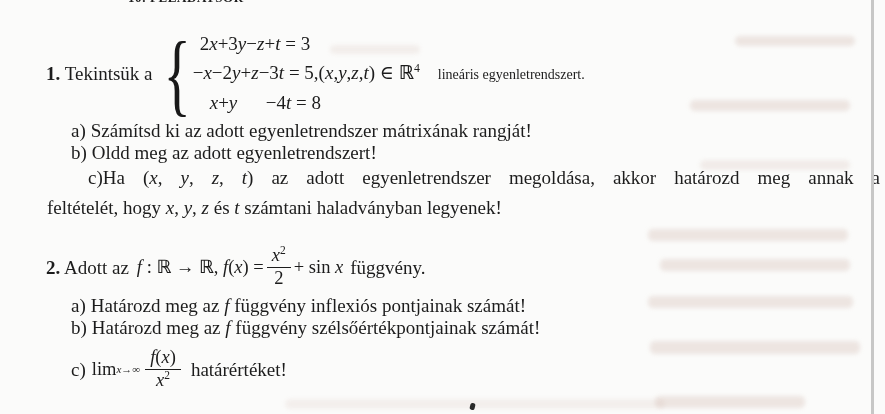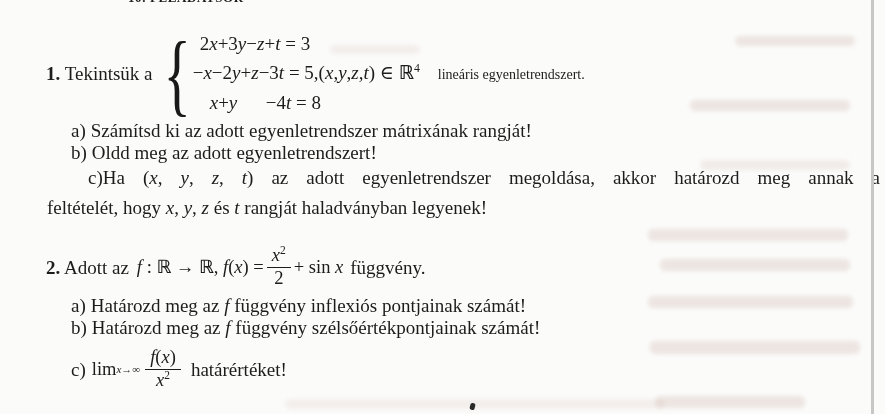--- a/index.html
+++ b/index.html
@@ -82,21 +82,21 @@
 
   <div class="abs txt item" style="left:71px; top:142px;">
     <span class="lbl">b)</span><span>Oldd meg az adott egyenletrendszert!</span>
   </div>
   <div class="abs txt item" style="left:71px; top:120px;">
     <span class="lbl">a)</span><span>Számítsd ki az adott egyenletrendszer mátrixának rangját!</span>
   </div>
   <div class="abs txt justify-line" style="left:62px; top:167px;margin-left:26px;">
     <span class="lbl">c)</span><span><span class="m-r">Ha (</span><span class="m-i">x</span><span class="m-r">, </span><span class="m-i">y</span><span class="m-r">, </span><span class="m-i">z</span><span class="m-r">, </span><span class="m-i">t</span><span class="m-r">) az adott egyenletrendszer megoldása, akkor határozd meg annak a</span></span>
   </div>
-  <div class="abs txt" style="left:47px; top:197px;"><span class="m-r">feltételét, hogy </span><span class="m-i">x</span><span class="m-r">, </span><span class="m-i">y</span><span class="m-r">, </span><span class="m-i">z</span><span class="m-r"> és </span><span class="m-i">t</span><span class="m-r"> rangját haladványban legyenek!</span></div>
+  <div class="abs txt" style="left:47px; top:197px;"><span class="m-r">feltételét, hogy </span><span class="m-i">x</span><span class="m-r">, </span><span class="m-i">y</span><span class="m-r">, </span><span class="m-i">z</span><span class="m-r"> és </span><span class="m-i">t</span><span class="m-r"> számtani haladványban legyenek!</span></div>
 
   <div class="abs flex-mid" style="left:46px; top:239px; height:56px;">
     <div class="txt">
       <span class="bold">2.</span>
       <span>Adott az</span>
     </div>
     <span class="mathline" style="margin-left:8px;text-align:center;"><span class="m-i">f</span><span class="m-r"> : </span><span class="m-bb">ℝ</span><span class="m-r"> → </span><span class="m-bb">ℝ</span><span class="m-r">, </span><span class="m-i">f</span><span class="m-r">(</span><span class="m-i">x</span><span class="m-r">) = </span></span>
     <span class="frac">
       <span class="num"><span class="m-i">x</span><span class="m-sup">2</span></span>
       <span class="den"><span class="m-r">2</span></span>

